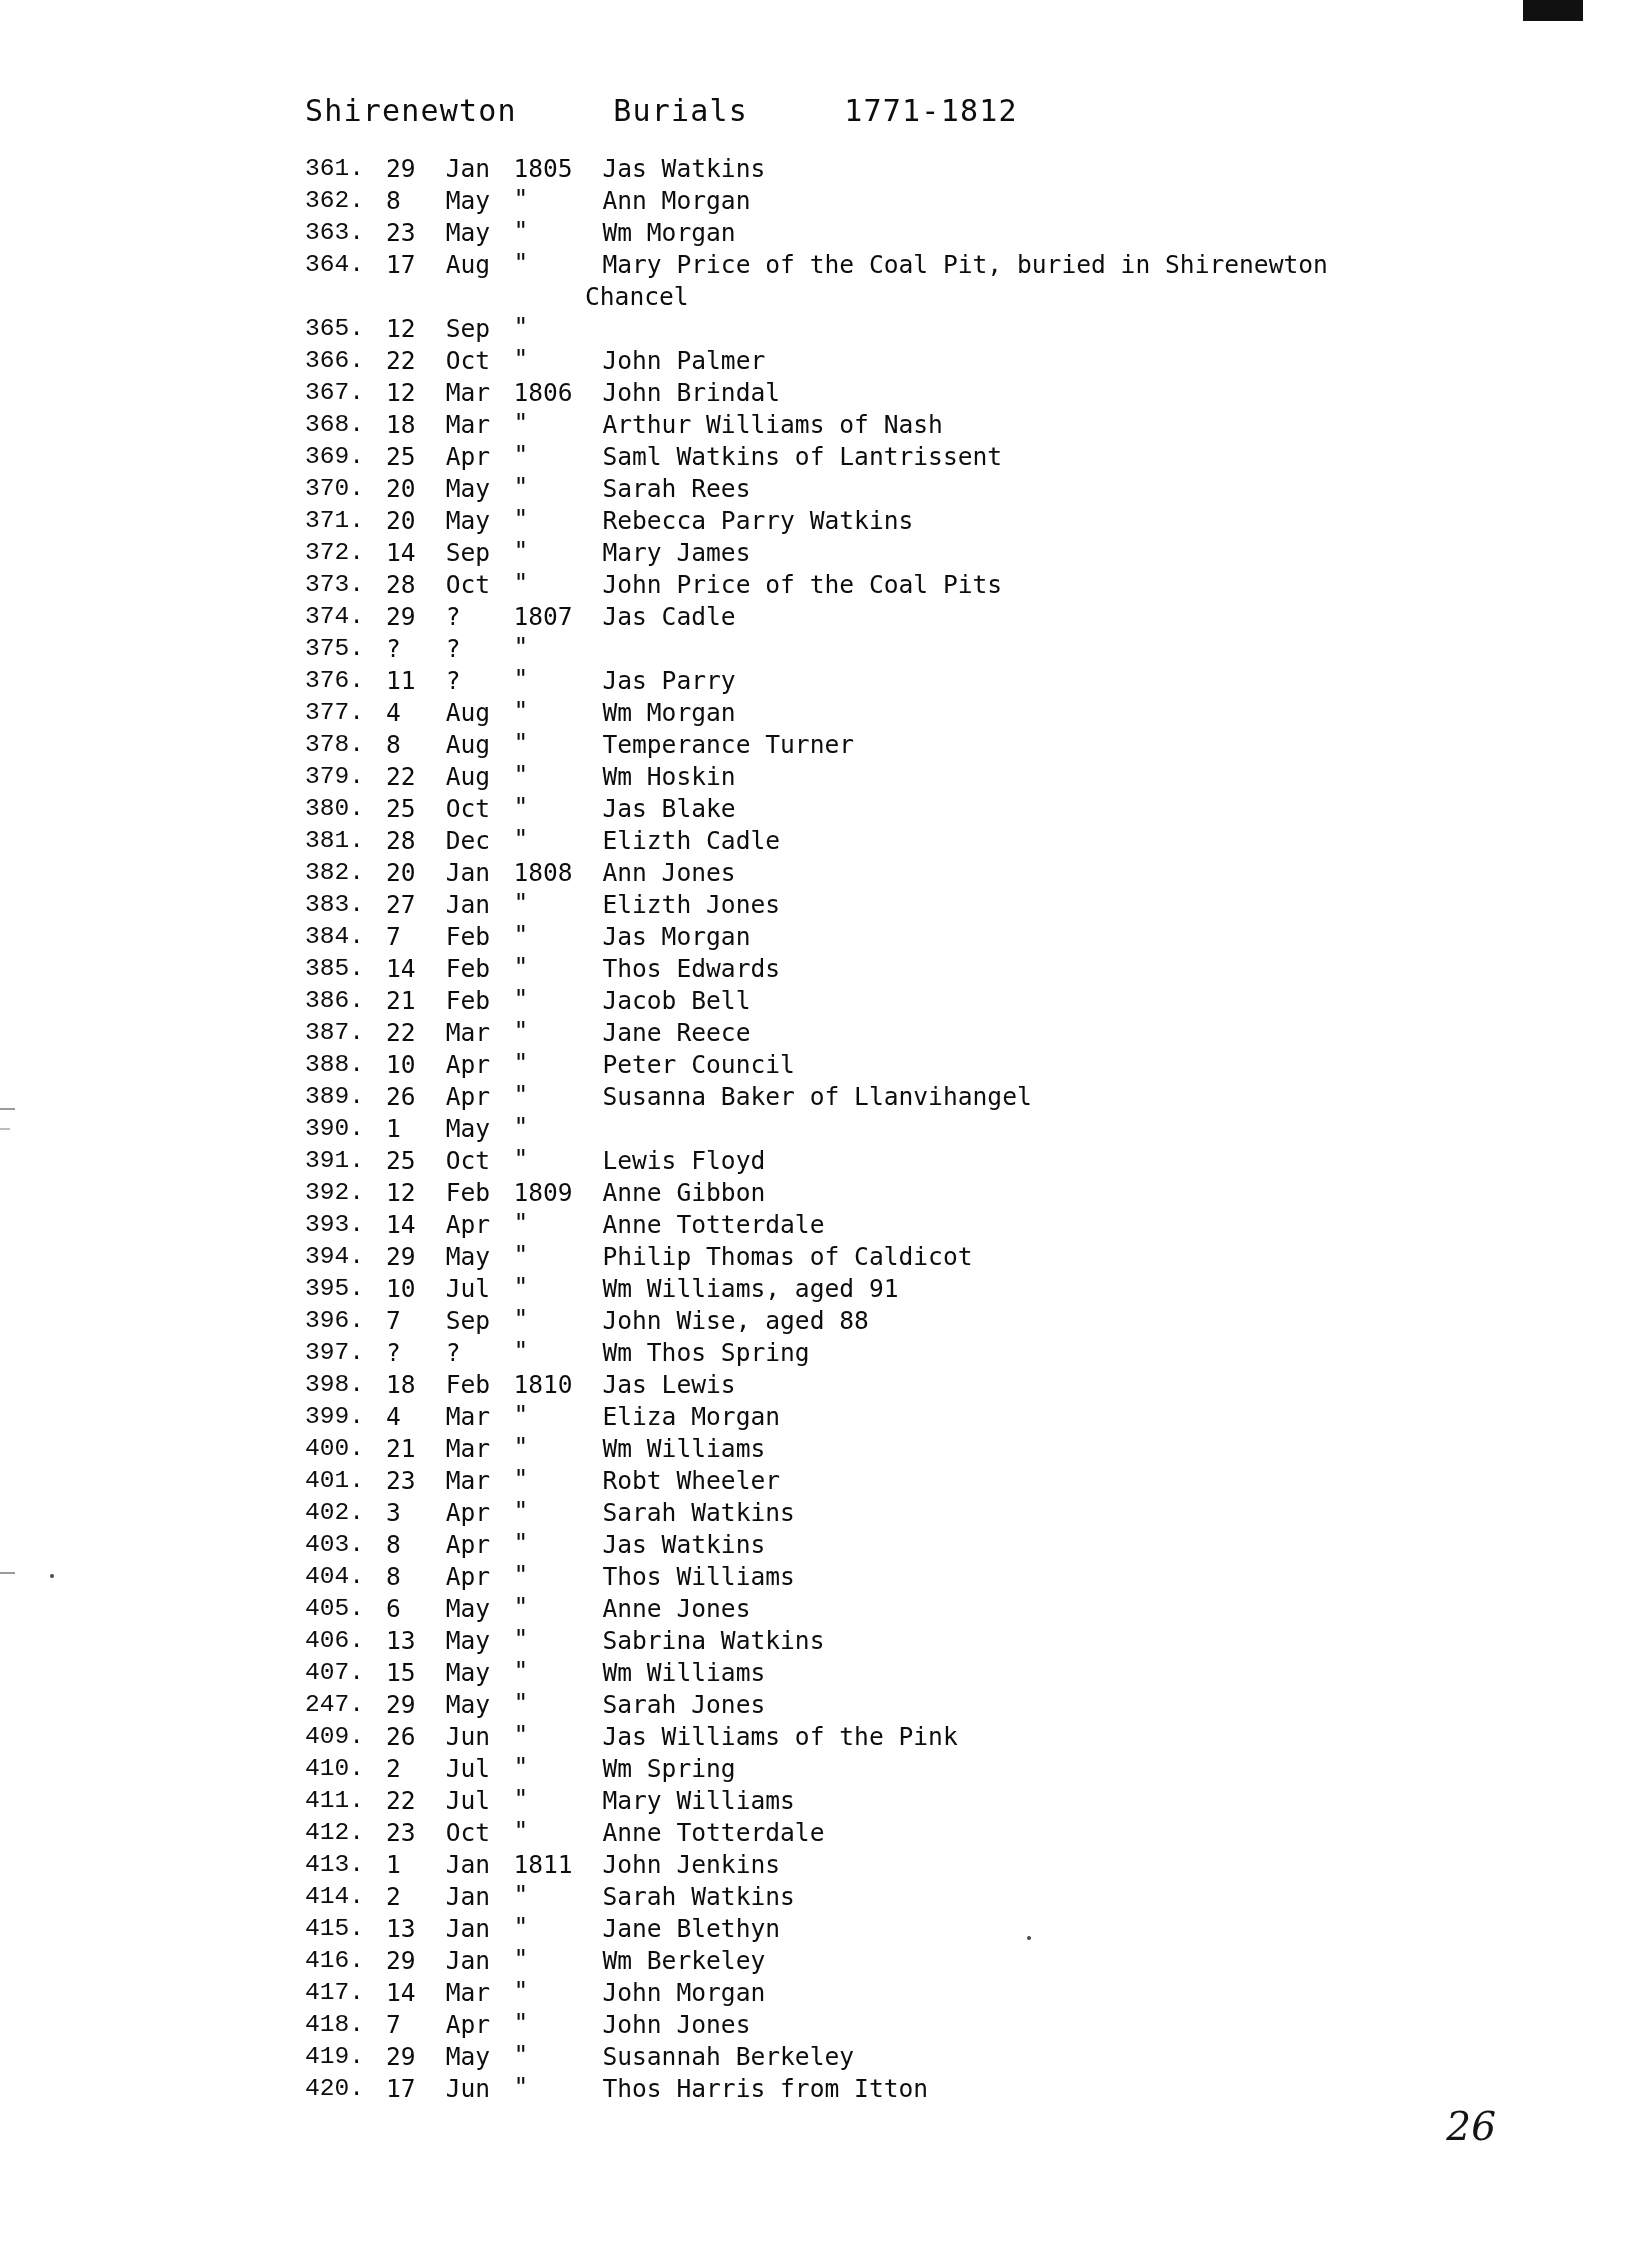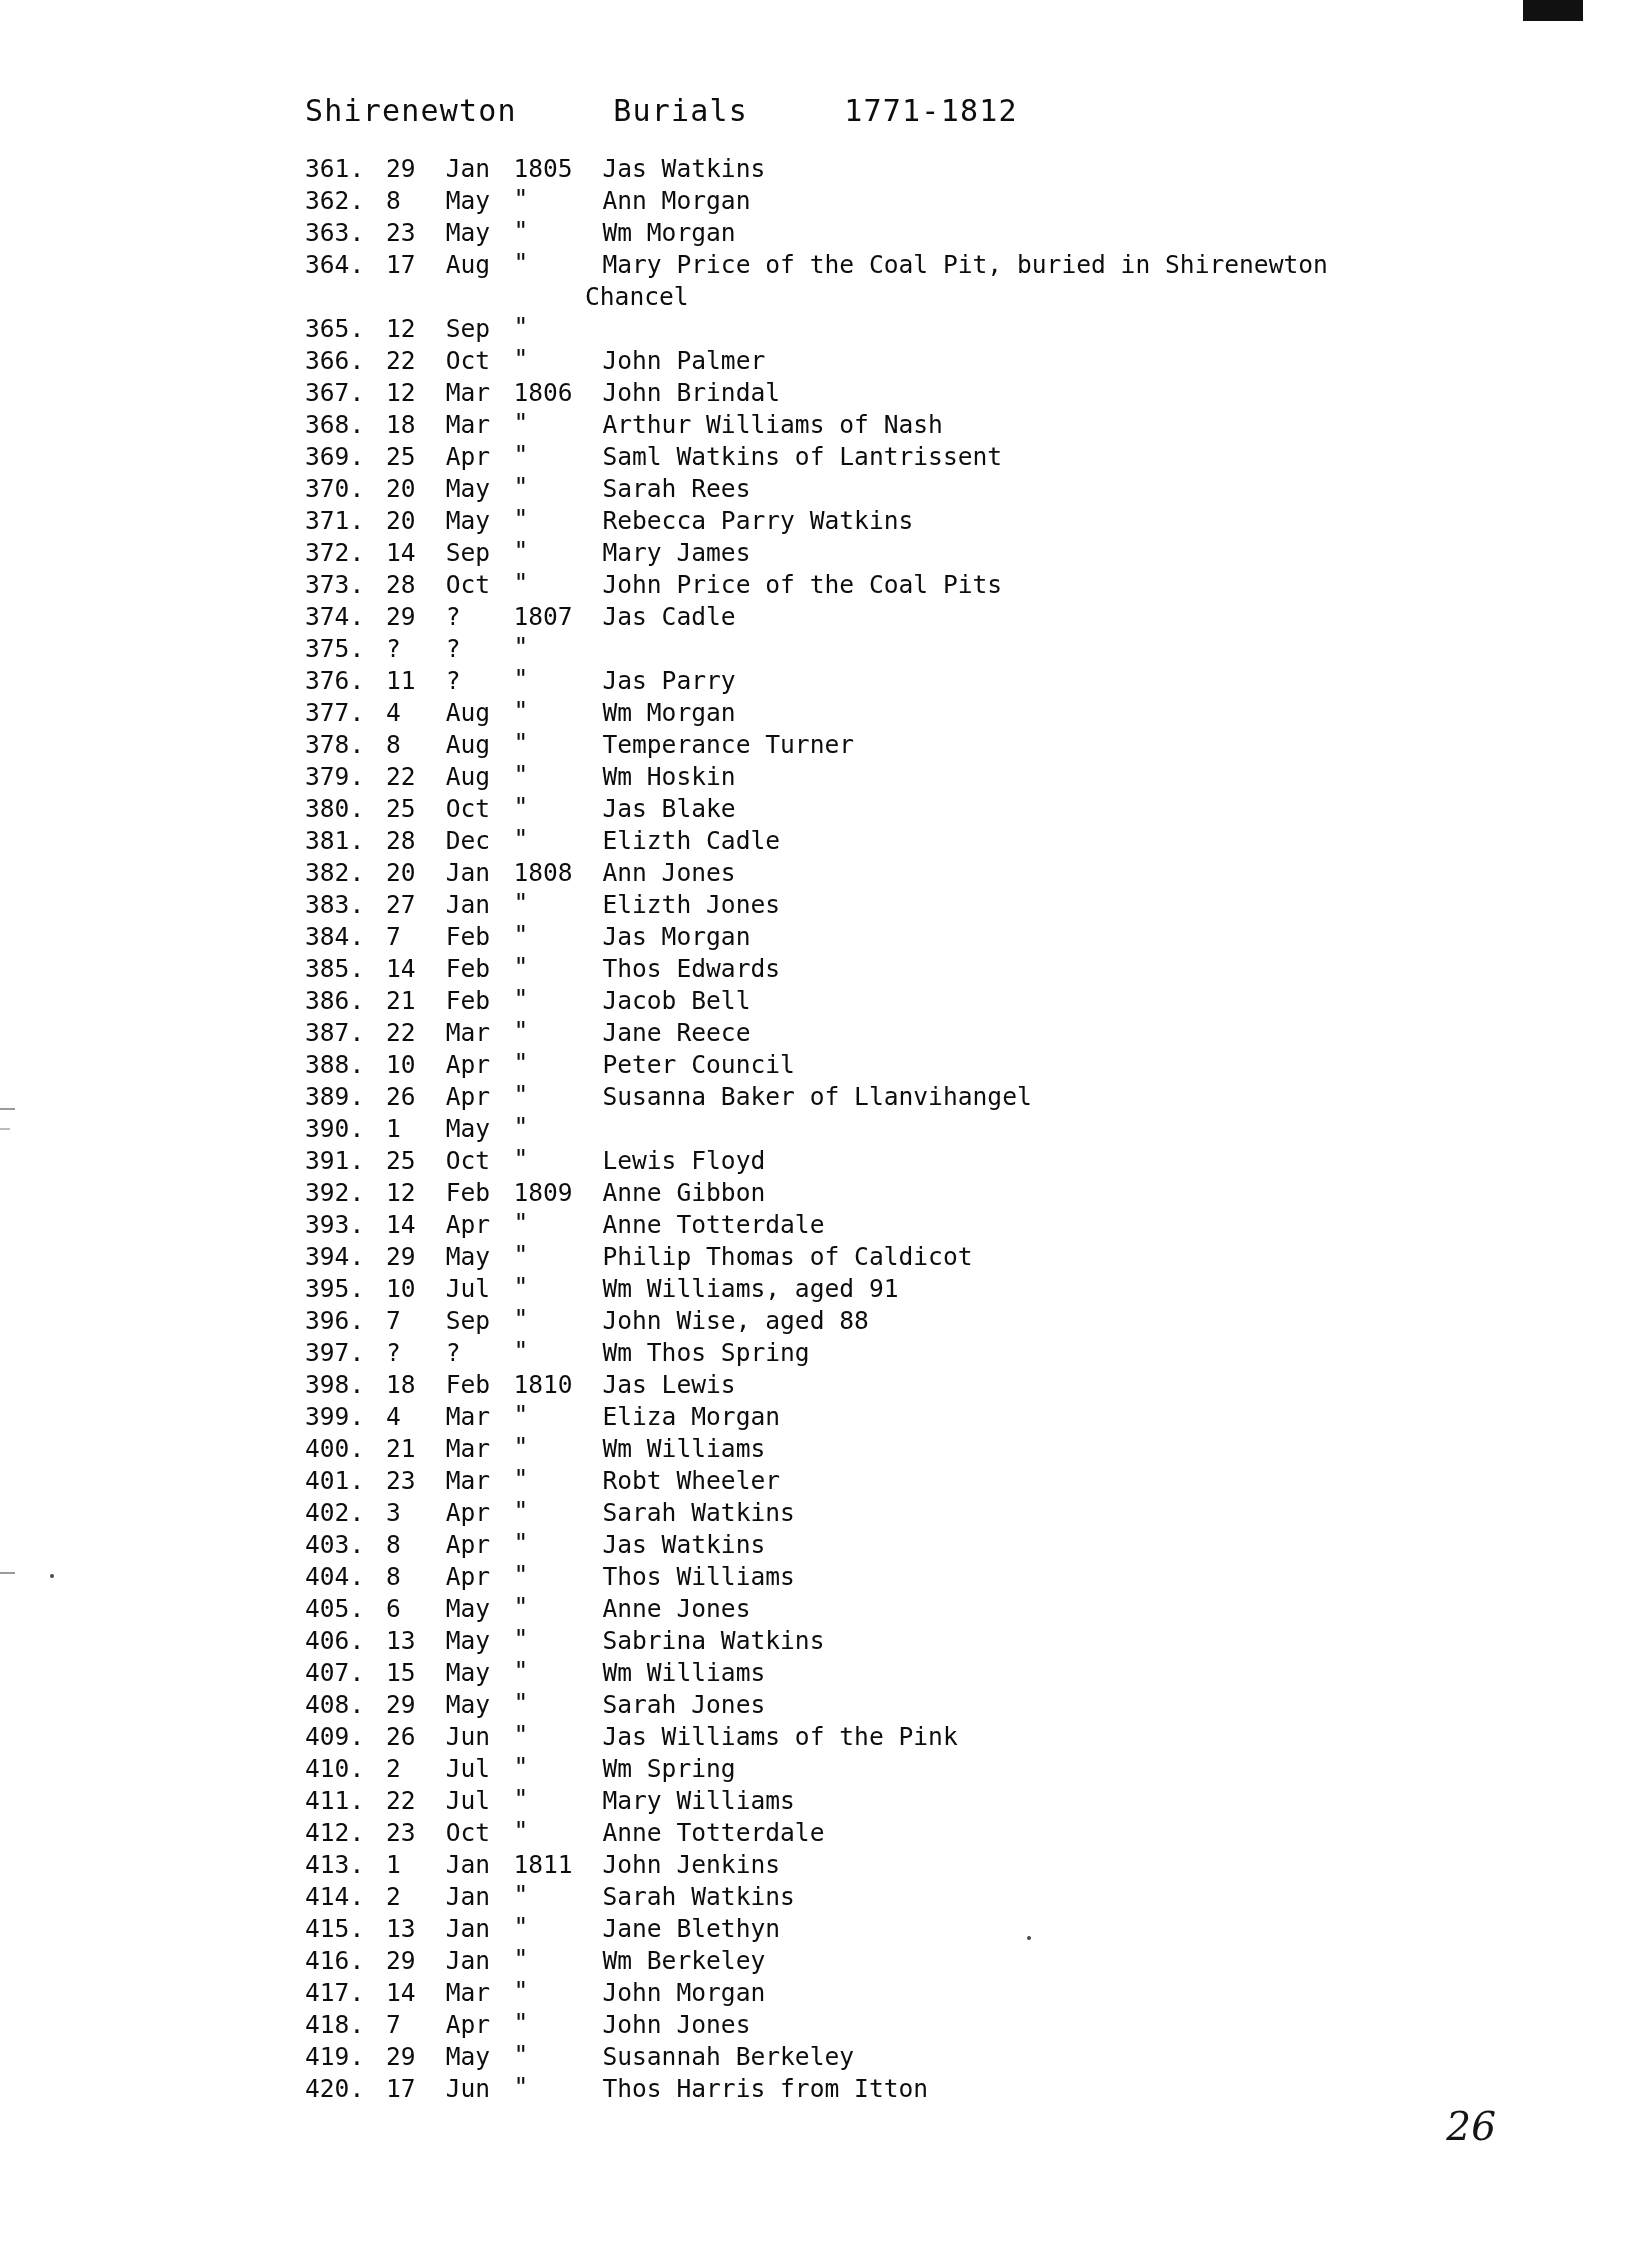--- a/index.html
+++ b/index.html
@@ -59,20 +59,21 @@
   }
   .row {
     display: flex;
     align-items: flex-start;
     white-space: pre;
   }
   .c-num {
     width: 81px;
     text-align: left;
     flex: 0 0 81px;
+    font-family: Liberation Mono, monospace;
   }
   .c-day {
     width: 50px;
     flex: 0 0 50px;
     text-align: left;
     padding-right: 9.7px;
   }
   .c-mon {
     width: 60px;
     flex: 0 0 60px;
@@ -172,21 +173,21 @@
       <div class="row"><span class="c-num">398.</span><span class="c-day">18</span><span class="c-mon">Feb</span><span class="c-year">1810</span><span class="c-name">Jas Lewis</span></div>
       <div class="row"><span class="c-num">399.</span><span class="c-day">4</span><span class="c-mon">Mar</span><span class="c-year"><span class="ditto">"</span></span><span class="c-name">Eliza Morgan</span></div>
       <div class="row"><span class="c-num">400.</span><span class="c-day">21</span><span class="c-mon">Mar</span><span class="c-year"><span class="ditto">"</span></span><span class="c-name">Wm Williams</span></div>
       <div class="row"><span class="c-num">401.</span><span class="c-day">23</span><span class="c-mon">Mar</span><span class="c-year"><span class="ditto">"</span></span><span class="c-name">Robt Wheeler</span></div>
       <div class="row"><span class="c-num">402.</span><span class="c-day">3</span><span class="c-mon">Apr</span><span class="c-year"><span class="ditto">"</span></span><span class="c-name">Sarah Watkins</span></div>
       <div class="row"><span class="c-num">403.</span><span class="c-day">8</span><span class="c-mon">Apr</span><span class="c-year"><span class="ditto">"</span></span><span class="c-name">Jas Watkins</span></div>
       <div class="row"><span class="c-num">404.</span><span class="c-day">8</span><span class="c-mon">Apr</span><span class="c-year"><span class="ditto">"</span></span><span class="c-name">Thos Williams</span></div>
       <div class="row"><span class="c-num">405.</span><span class="c-day">6</span><span class="c-mon">May</span><span class="c-year"><span class="ditto">"</span></span><span class="c-name">Anne Jones</span></div>
       <div class="row"><span class="c-num">406.</span><span class="c-day">13</span><span class="c-mon">May</span><span class="c-year"><span class="ditto">"</span></span><span class="c-name">Sabrina Watkins</span></div>
       <div class="row"><span class="c-num">407.</span><span class="c-day">15</span><span class="c-mon">May</span><span class="c-year"><span class="ditto">"</span></span><span class="c-name">Wm Williams</span></div>
-      <div class="row"><span class="c-num">408.</span><span class="c-day">29</span><span class="c-mon">May</span><span class="c-year"><span class="ditto">"</span></span><span class="c-name">Sarah Jones</span></div>
+      <div class="row"><span class="c-num">247.</span><span class="c-day">29</span><span class="c-mon">May</span><span class="c-year"><span class="ditto">"</span></span><span class="c-name">Sarah Jones</span></div>
       <div class="row"><span class="c-num">409.</span><span class="c-day">26</span><span class="c-mon">Jun</span><span class="c-year"><span class="ditto">"</span></span><span class="c-name">Jas Williams of the Pink</span></div>
       <div class="row"><span class="c-num">410.</span><span class="c-day">2</span><span class="c-mon">Jul</span><span class="c-year"><span class="ditto">"</span></span><span class="c-name">Wm Spring</span></div>
       <div class="row"><span class="c-num">411.</span><span class="c-day">22</span><span class="c-mon">Jul</span><span class="c-year"><span class="ditto">"</span></span><span class="c-name">Mary Williams</span></div>
       <div class="row"><span class="c-num">412.</span><span class="c-day">23</span><span class="c-mon">Oct</span><span class="c-year"><span class="ditto">"</span></span><span class="c-name">Anne Totterdale</span></div>
       <div class="row"><span class="c-num">413.</span><span class="c-day">1</span><span class="c-mon">Jan</span><span class="c-year">1811</span><span class="c-name">John Jenkins</span></div>
       <div class="row"><span class="c-num">414.</span><span class="c-day">2</span><span class="c-mon">Jan</span><span class="c-year"><span class="ditto">"</span></span><span class="c-name">Sarah Watkins</span></div>
       <div class="row"><span class="c-num">415.</span><span class="c-day">13</span><span class="c-mon">Jan</span><span class="c-year"><span class="ditto">"</span></span><span class="c-name">Jane Blethyn</span></div>
       <div class="row"><span class="c-num">416.</span><span class="c-day">29</span><span class="c-mon">Jan</span><span class="c-year"><span class="ditto">"</span></span><span class="c-name">Wm Berkeley</span></div>
       <div class="row"><span class="c-num">417.</span><span class="c-day">14</span><span class="c-mon">Mar</span><span class="c-year"><span class="ditto">"</span></span><span class="c-name">John Morgan</span></div>
       <div class="row"><span class="c-num">418.</span><span class="c-day">7</span><span class="c-mon">Apr</span><span class="c-year"><span class="ditto">"</span></span><span class="c-name">John Jones</span></div>

